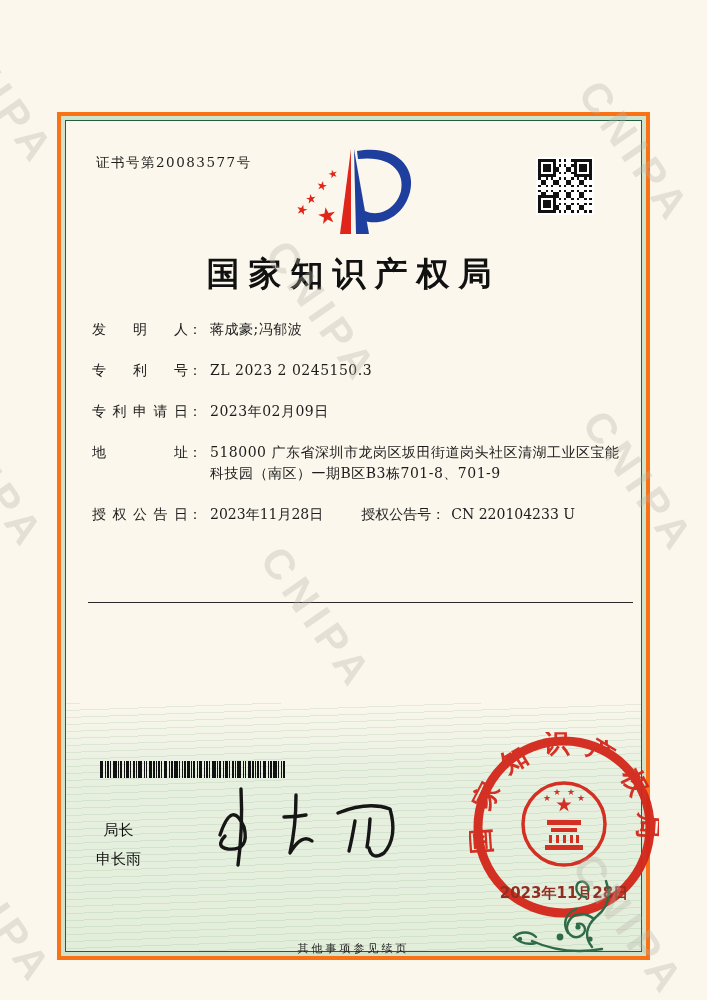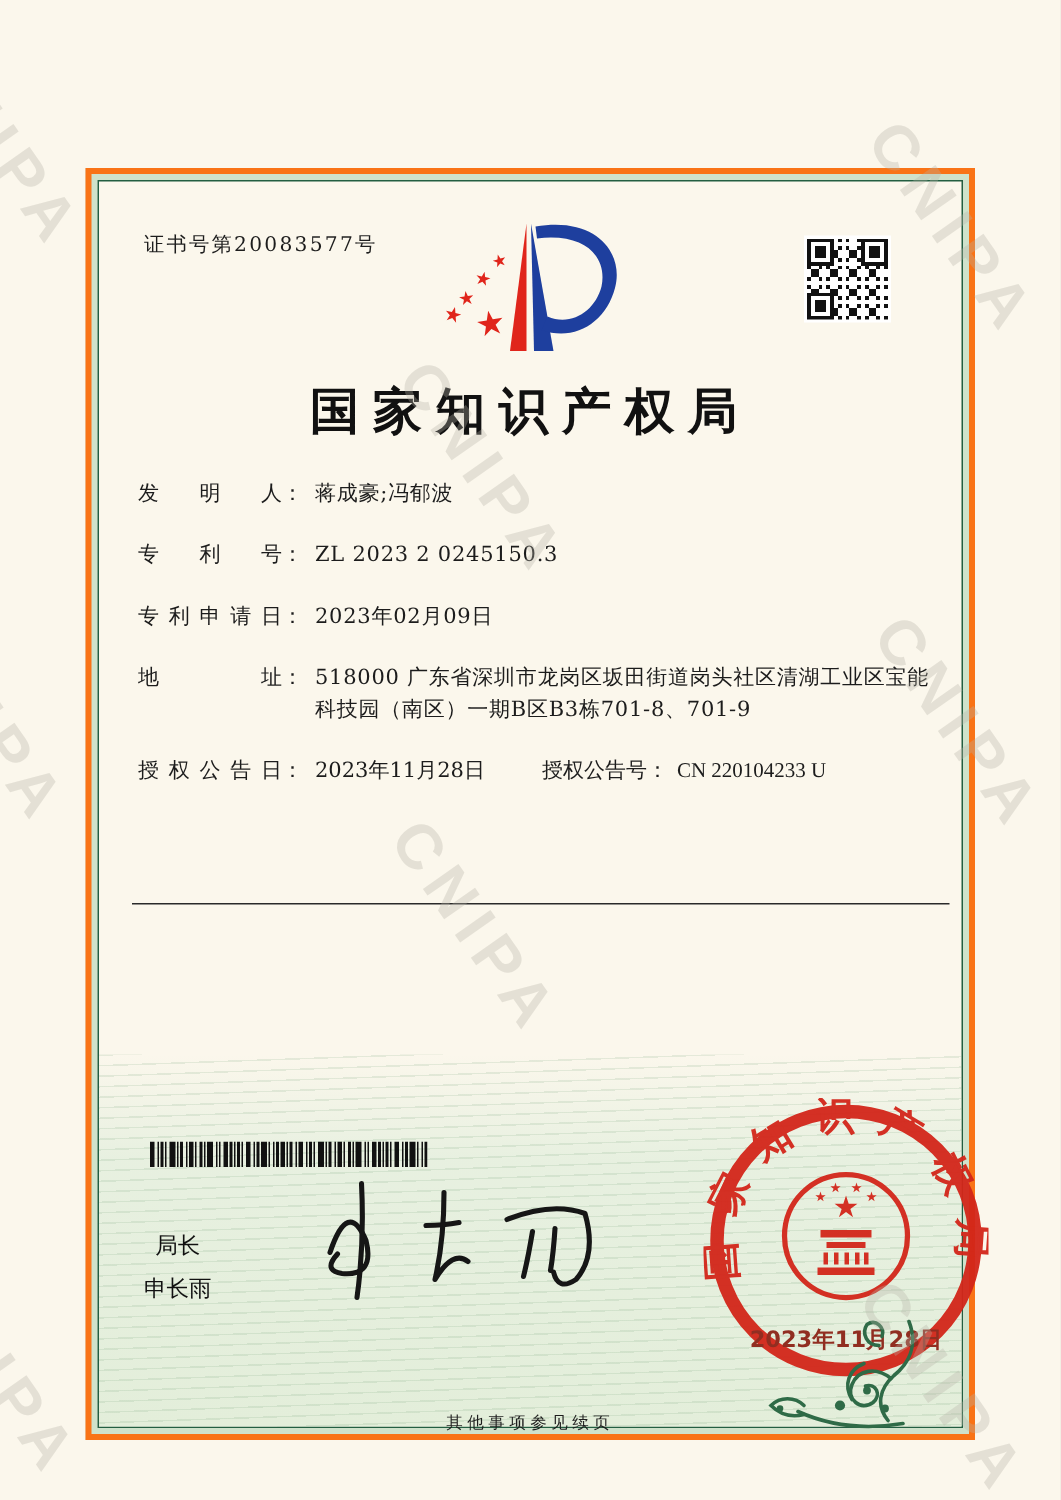--- a/index.html
+++ b/index.html
@@ -55,21 +55,21 @@
   .f-label {
     display:inline-block; width:96px; vertical-align:top;
     text-align:justify; text-align-last:justify; text-justify:inter-character;
   }
   .f-colon { display:inline-block; vertical-align:top; }
   .f-value {
     display:inline-block; vertical-align:top; margin-left:8px;
     width:calc(100% - 122px); letter-spacing:0.5px;
   }
   .grant-row { display:flex; }
-  .grant-pair2 { margin-left:38px; white-space:nowrap;font-family:Liberation Serif, serif; }
+  .grant-pair2 { margin-left:38px; white-space:nowrap; }
 
   .divider { left:22px; right:8px; top:481px; border-top:1.5px solid #2a2a2a; height:0; }
 
   .paras { left:24px; right:18px; top:494px; font-size:13.5px; line-height:1.74;
            color:#222; text-align:justify; }
   .paras p { text-indent:2em; margin-bottom:9px; }
 
   .barcode { left:34px; top:640px; }
 
   .sig { left:132px; top:662px; }

